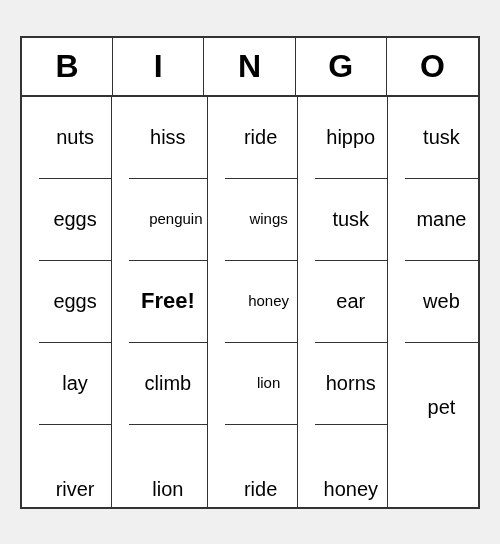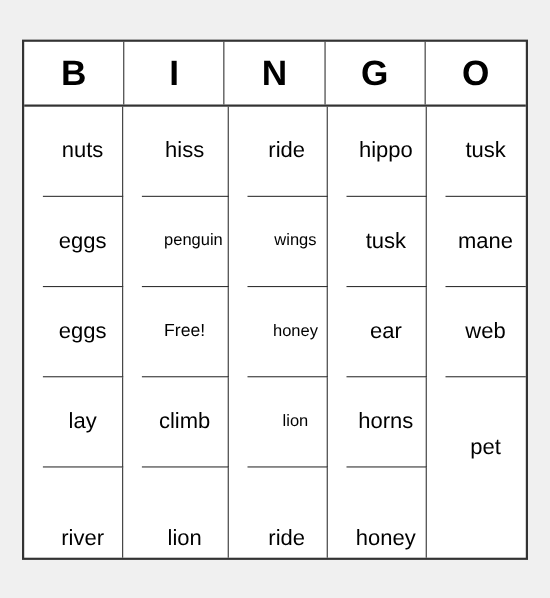--- a/index.html
+++ b/index.html
@@ -74,22 +74,22 @@
       line-height: 1.2;
     }
 
     .cell-text-sm {
       font-size: 15px;
       line-height: 1.2;
       padding-left: 16px;
     }
 
     .free-cell {
-      font-size: 16px;
-      font-weight: normal;
+      font-size: 22px;
+      font-weight: bold;
     }
   </style>
 </head>
 <body>
 
 <div class="bingo-card">
   <div class="bingo-header">
   <div class="bingo-header-cell">B</div>
       <div class="bingo-header-cell">I</div>
       <div class="bingo-header-cell">N</div>

